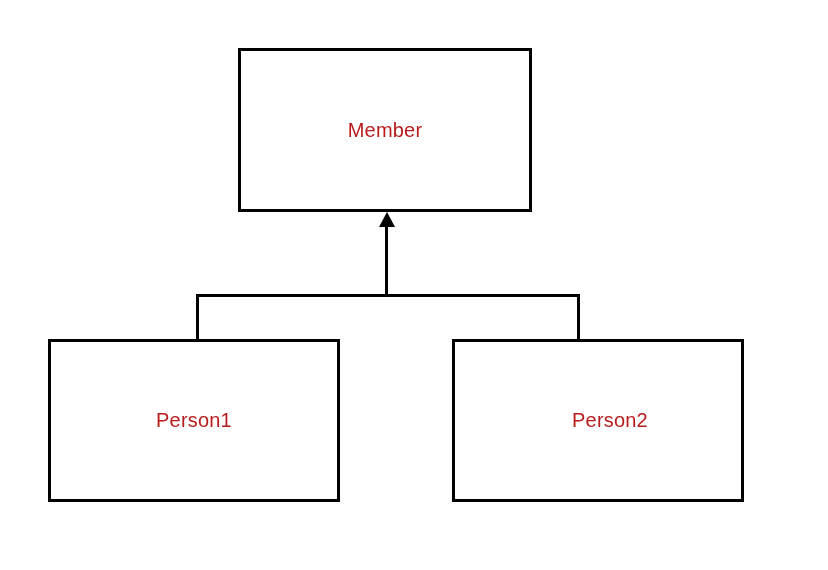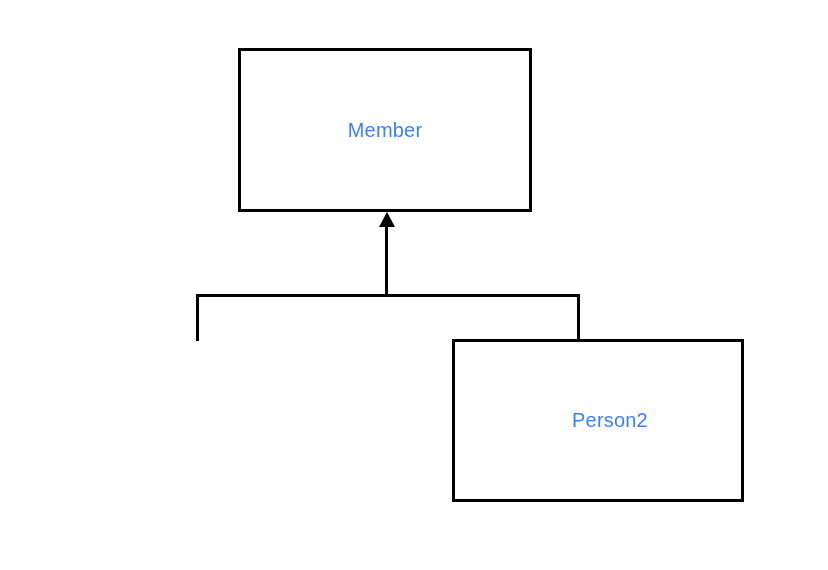--- a/index.html
+++ b/index.html
@@ -19,21 +19,21 @@
     position: absolute;
     box-sizing: border-box;
     border: 3px solid #000000;
     background: #ffffff;
     display: flex;
     align-items: center;
     justify-content: center;
   }
   .node-label {
     font-size: 20px;
-    color: #3b82f6;
+    color: #b91c1c;
     letter-spacing: 0.2px;
     white-space: nowrap;
   }
   .node-member  { left: 238px; top: 48px;  width: 294px; height: 164px; }
   .node-person1 { left: 48px;  top: 339px; width: 292px; height: 163px; }
   .node-person2 { left: 452px; top: 339px; width: 292px; height: 163px; padding-left: 24px; }
 
   .edge-line {
     position: absolute;
     background: #000000;
@@ -66,18 +66,21 @@
   <div class="edge-line stem-vertical"></div>
   <div class="edge-line bus-horizontal"></div>
   <div class="edge-line drop-left"></div>
   <div class="edge-line drop-right"></div>
   <div class="arrowhead-up"></div>
 
   <div class="node node-member">
     <span class="node-label">Member</span>
   </div>
 
+  <div class="node node-person1">
+    <span class="node-label">Person1</span>
+  </div>
 
   <div class="node node-person2">
     <span class="node-label">Person2</span>
   </div>
 
 </div>
 
 </body></html>

